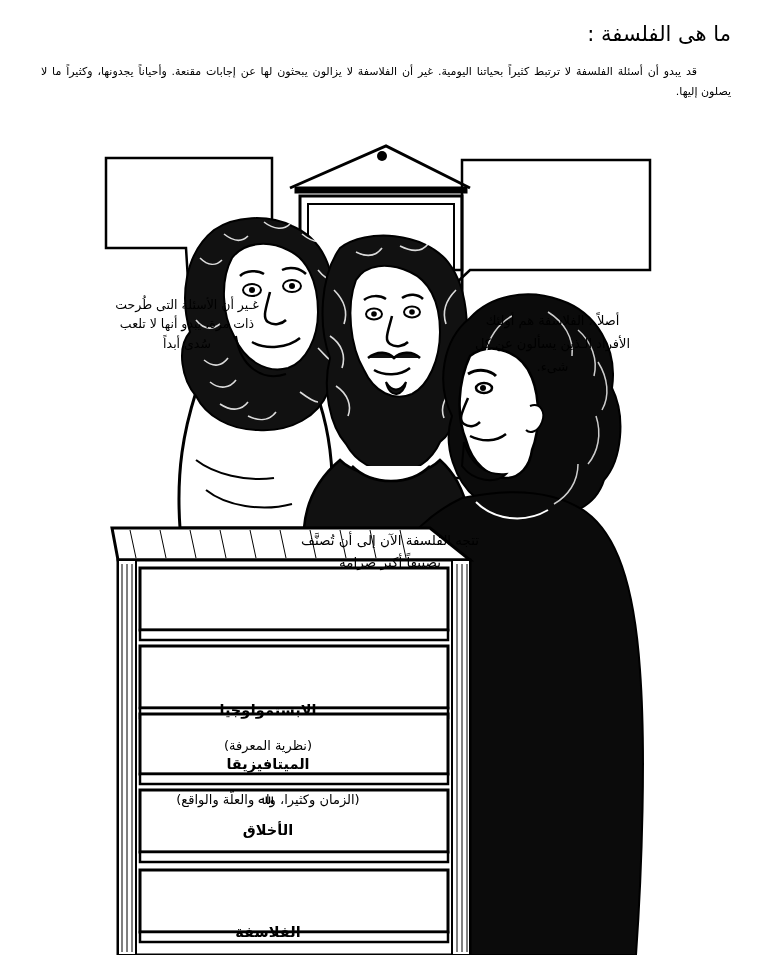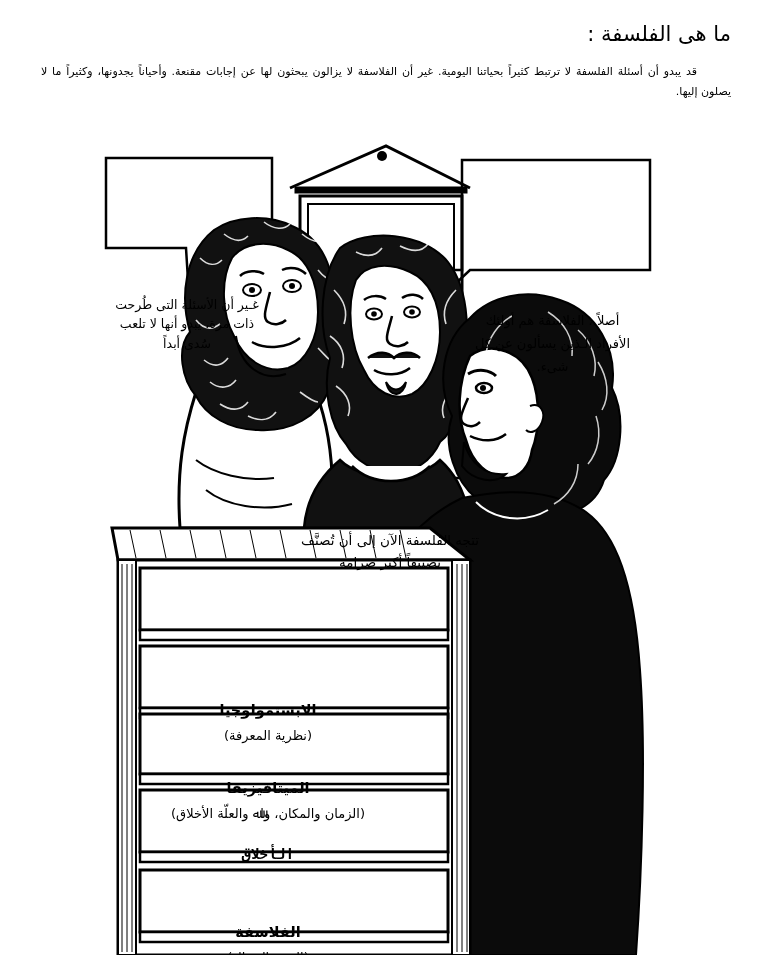--- a/index.html
+++ b/index.html
@@ -74,25 +74,25 @@
   }
   .shelf-label .t1 {
     font-size: 14.5px;
     font-weight: bold;
     display: block;
     letter-spacing: .5px;
   }
   .shelf-label .t2 {
     font-size: 13px;
     display: block;
-    margin-top: 10px;
+    margin-top: 20px;
   }
   #shelf-1 { top: 572px; }
-  #shelf-2 { top: 650px; text-align: center; }
-  #shelf-3 { top: 716px; font-family: Liberation Mono, monospace; }
+  #shelf-2 { top: 626px; text-align: center; }
+  #shelf-3 { top: 692px; }
   #shelf-4 { top: 794px; }
 </style>
 </head>
 <body>
 
 <div id="page-title">ما هى الفلسفة :</div>
 
 <div id="intro-paragraph"><span class="indent"></span><span>قد يبدو أن أسئلة الفلسفة لا ترتبط كثيراً بحياتنا اليومية. غير أن الفلاسفة لا يزالون يبحثون لها عن إجابات مقنعة. وأحياناً يجدونها، وكثيراً ما لا يصلون إليها.</span></div>
 
 <div id="illustration">
@@ -306,21 +306,21 @@
 
   <div class="bubble-text" id="bubble-modern-text">تتجه الفلسفة الآن إلى أن تُصنَّف تصنيفاً أكثر صرامة</div>
 
   <div class="shelf-label" id="shelf-1">
     <span class="t1">الابستمولوجيا</span>
     <span class="t2">(نظرية المعرفة)</span>
   </div>
 
   <div class="shelf-label" id="shelf-2">
     <span class="t1">الميتافيزيقا</span>
-    <span class="t2">(الزمان والمكان، واﷲ والعلّة الأخلاق)</span>
+    <span class="t2">(الزمان وكثيرا، واﷲ والعلّة والواقع)</span>
   </div>
 
   <div class="shelf-label" id="shelf-3">
     <span class="t1">الأخلاق</span>
   </div>
 
   <div class="shelf-label" id="shelf-4">
     <span class="t1">الفلاسفة</span>
     <span class="t2">(الفن والجمال)</span>
   </div>

